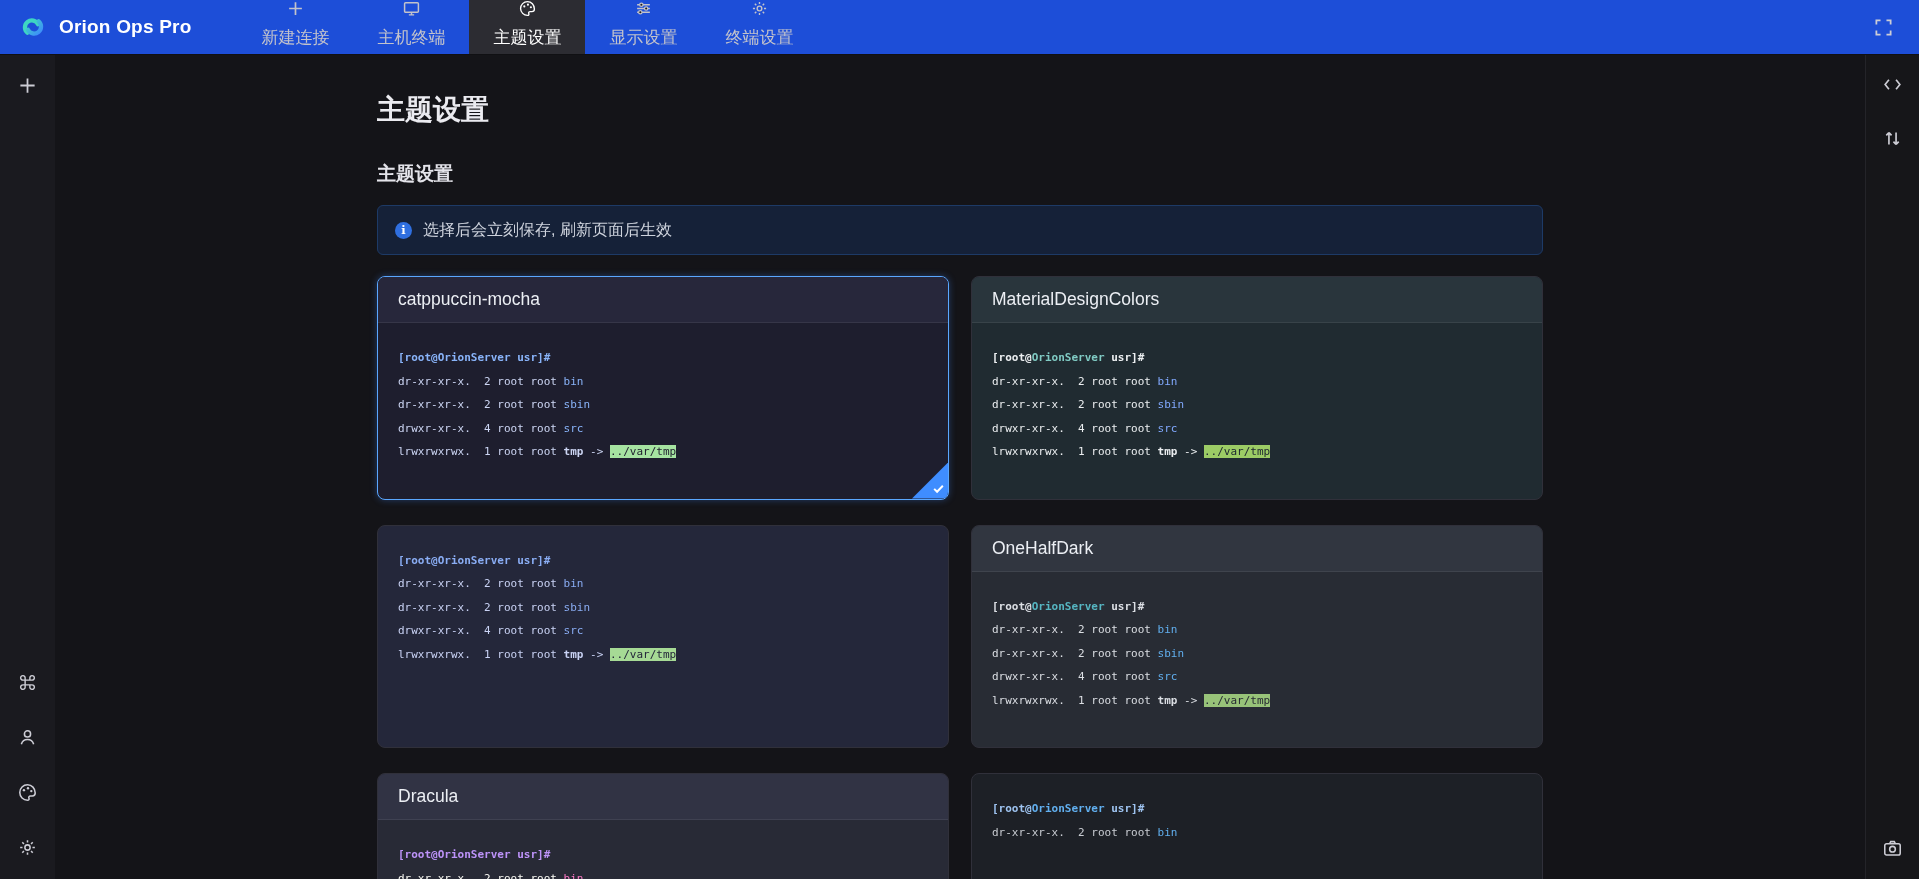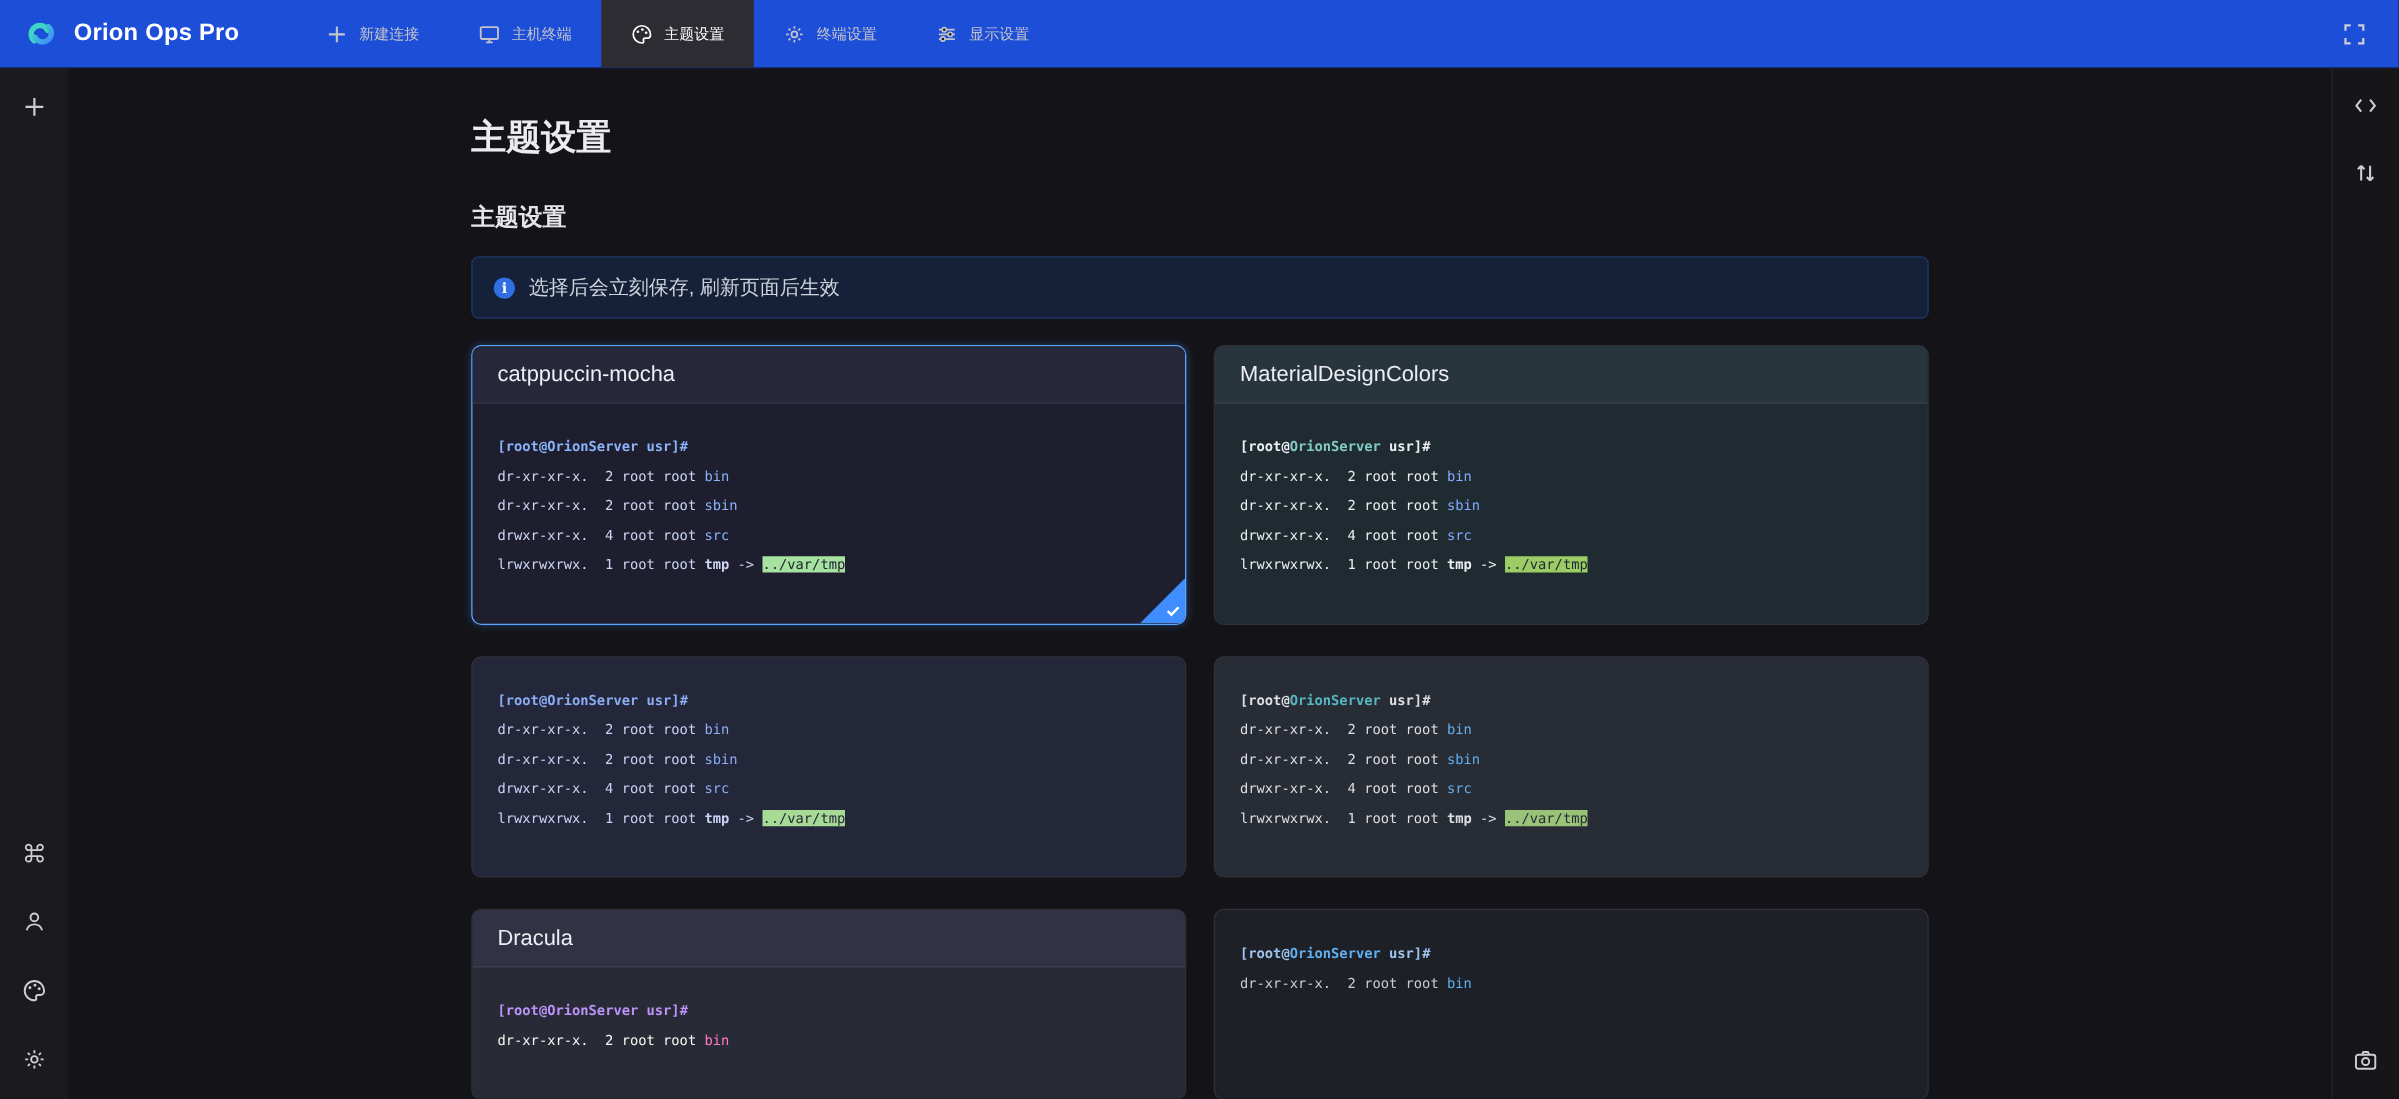--- a/index.html
+++ b/index.html
@@ -10,21 +10,21 @@
     color:#d8d8de;
     overflow:hidden;
   }
   svg { display:block; }
 
   
   .topbar { height:55px; background:#1d4ed8; display:flex; align-items:center; border-bottom:1px solid #101013; }
   .brand { display:flex; align-items:center; gap:11px; padding:0 18px 0 18px; }
   .brand-title { font-size:19px; font-weight:700; color:#ffffff; letter-spacing:.2px; white-space:nowrap; }
   .nav { display:flex; height:100%; margin-left:28px; }
-  .nav-item { display:flex; align-items:center; gap:9px; padding:0 24px; font-size:12px; color:#c3c3cb; cursor:pointer; white-space:nowrap; }
+  .nav-item { display:flex; align-items:center; gap:9px; padding:0 24px; font-size:17px; color:#c3c3cb; cursor:pointer; white-space:nowrap;flex-direction:column; }
   .nav-item.active { background:#2c2c32; color:#ffffff; }
   .nav-item svg { width:17px; height:17px; }
   .topbar-right { margin-left:auto; padding-right:19px; }
   .icon-btn { width:34px; height:34px; display:flex; align-items:center; justify-content:center; color:#cdcdd5; cursor:pointer; border-radius:6px; }
   .icon-btn svg { width:19px; height:19px; }
 
   
   .shell { display:flex; height:824px; }
   .rail-left { width:55px; background:#1a1a1f; display:flex; flex-direction:column; align-items:center; padding:13px 0 15px; }
   .rail-left .spacer, .rail-right .spacer { flex:1; }
@@ -105,37 +105,37 @@
             <circle cx="5" cy="6" r="1" fill="currentColor"></circle>
             <circle cx="8.4" cy="4.4" r="1" fill="currentColor"></circle>
             <circle cx="11.2" cy="6.8" r="1" fill="currentColor"></circle>
           </svg>
         </span>
       <span>主题设置</span>
     </div>
     <div class="nav-item">
       <span>
           <svg viewBox="0 0 16 16">
-            <circle cx="8" cy="8" r="2.2" stroke="currentColor" fill="none" stroke-width="1.3"></circle>
-            <path d="M8 1.8v2M8 12.2v2M1.8 8h2M12.2 8h2M3.6 3.6L5 5M11 11l1.4 1.4M12.4 3.6L11 5M5 11l-1.4 1.4" stroke="currentColor" stroke-width="1.3" fill="none"></path>
-          </svg>
-        </span>
-      <span>终端设置</span>
-    </div>
-    <div class="nav-item">
-      <span>
-          <svg viewBox="0 0 16 16">
             <path d="M2 4.5h12M2 8h12M2 11.5h12" stroke="currentColor" stroke-width="1.3" fill="none"></path>
             <circle cx="6" cy="4.5" r="1.6" fill="#1e1e23" stroke="currentColor" stroke-width="1.2"></circle>
             <circle cx="10.5" cy="8" r="1.6" fill="#1e1e23" stroke="currentColor" stroke-width="1.2"></circle>
             <circle cx="5" cy="11.5" r="1.6" fill="#1e1e23" stroke="currentColor" stroke-width="1.2"></circle>
           </svg>
         </span>
       <span>显示设置</span>
     </div>
+    <div class="nav-item">
+      <span>
+          <svg viewBox="0 0 16 16">
+            <circle cx="8" cy="8" r="2.2" stroke="currentColor" fill="none" stroke-width="1.3"></circle>
+            <path d="M8 1.8v2M8 12.2v2M1.8 8h2M12.2 8h2M3.6 3.6L5 5M11 11l1.4 1.4M12.4 3.6L11 5M5 11l-1.4 1.4" stroke="currentColor" stroke-width="1.3" fill="none"></path>
+          </svg>
+        </span>
+      <span>终端设置</span>
+    </div>
   </nav>
 
   <div class="topbar-right">
     <div class="icon-btn">
       <svg viewBox="0 0 16 16">
           <path d="M2 5.5V2h3.5M10.5 2H14v3.5M14 10.5V14h-3.5M5.5 14H2v-3.5" stroke="currentColor" fill="none" stroke-width="1.5"></path>
         </svg>
     </div>
   </div>
 </header>
@@ -225,20 +225,21 @@
               <div class="line"><span class="pr">[root@</span><span class="host">OrionServer</span><span class="pr"> usr]#</span></div>
               <div class="line"><span>dr-xr-xr-x.  2 root root </span><span class="dir">bin</span></div>
               <div class="line"><span>dr-xr-xr-x.  2 root root </span><span class="dir">sbin</span></div>
               <div class="line"><span>drwxr-xr-x.  4 root root </span><span class="dir">src</span></div>
               <div class="line"><span>lrwxrwxrwx.  1 root root </span><span class="tmp">tmp</span><span> -&gt; </span><span class="link">../var/tmp</span></div>
             </div>
           </div>
         </div>
 
         <div class="card" style="--bg: #282c34; --head: #313640; --fg: #dcdfe4; --prompt: #dcdfe4; --host: #56b6c2; --dir: #61afef; --link-bg: #98c379; --link-fg: #282c34;">
+          <div class="card-head">OneHalfDark</div>
           <div class="card-body">
             <div class="term">
               <div class="line"><span class="pr">[root@</span><span class="host">OrionServer</span><span class="pr"> usr]#</span></div>
               <div class="line"><span>dr-xr-xr-x.  2 root root </span><span class="dir">bin</span></div>
               <div class="line"><span>dr-xr-xr-x.  2 root root </span><span class="dir">sbin</span></div>
               <div class="line"><span>drwxr-xr-x.  4 root root </span><span class="dir">src</span></div>
               <div class="line"><span>lrwxrwxrwx.  1 root root </span><span class="tmp">tmp</span><span> -&gt; </span><span class="link">../var/tmp</span></div>
             </div>
           </div>
         </div>

